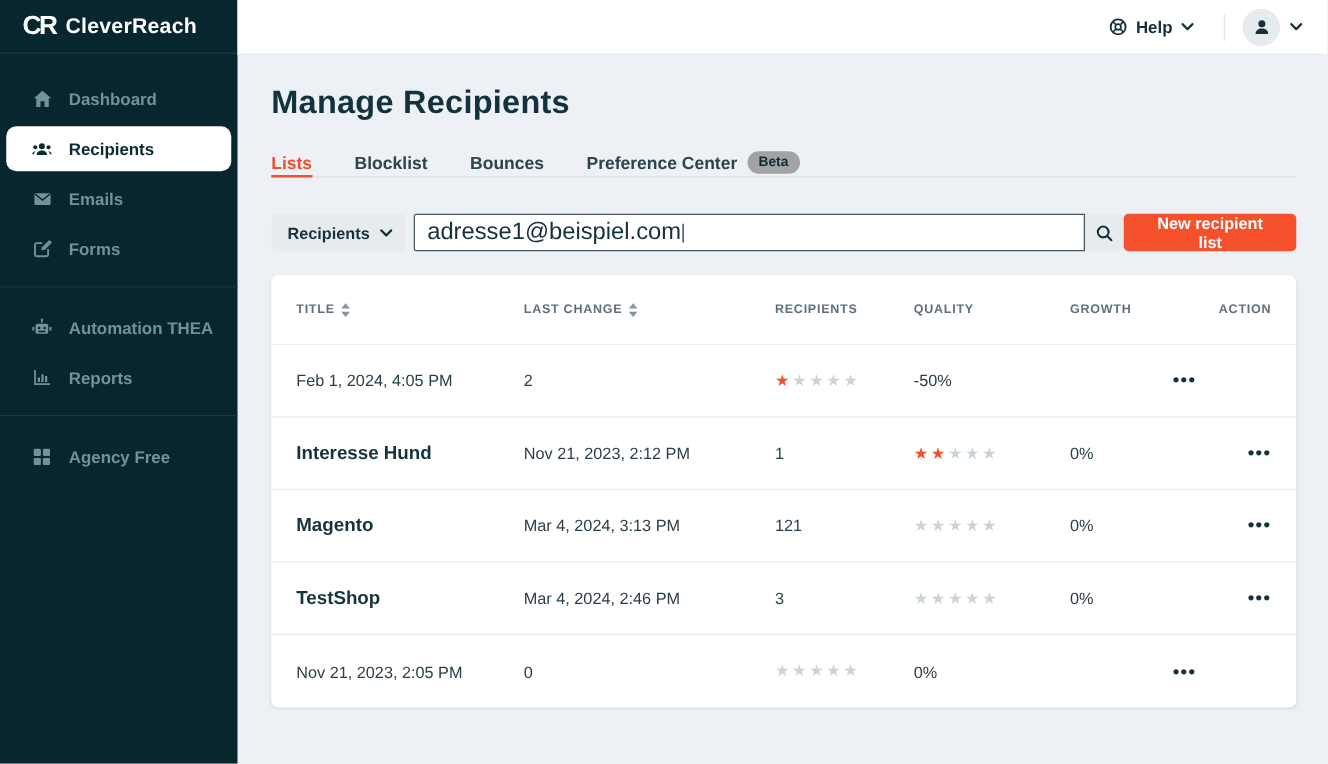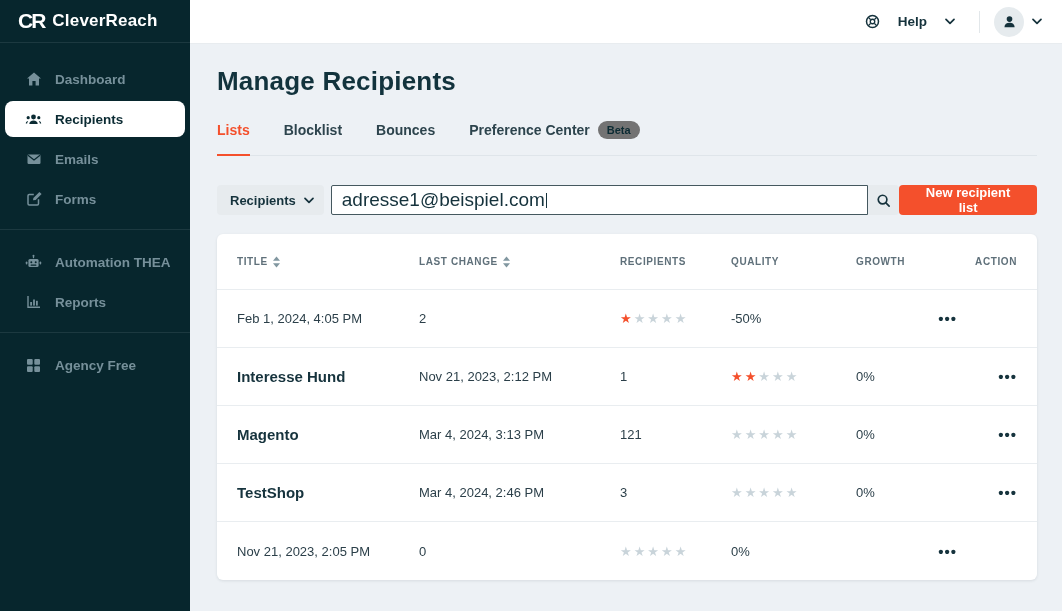--- a/index.html
+++ b/index.html
@@ -14,33 +14,33 @@
   .nav { padding-top:18px; }
   .nav-item { display:flex; align-items:center; height:36px; margin:0 5px 4px 5px; padding-left:20px; color:#76909a; font-size:13.5px; font-weight:600; border-radius:8px; cursor:pointer; }
   .nav-item .nav-icon { width:17px; height:17px; margin-right:13px; display:inline-flex; align-items:center; justify-content:center; }
   .nav-item.active { background:#ffffff; color:#0b2b33; }
   .nav-divider { border-top:1px solid #1c3940; margin:12px 0 14px 0; }
   svg { display:block; }
 
   
   .main { flex:1; display:flex; flex-direction:column; }
   .topbar { height:44px; background:#ffffff; display:flex; align-items:center; justify-content:flex-end; padding-right:20px; border-bottom:1px solid #e8ecef; }
-  .help-btn { display:flex; align-items:center; gap:18px; color:#15323c; font-size:13.5px; font-weight:600; cursor:pointer; padding:6px 10px; }
+  .help-btn { display:flex; align-items:center; gap:7px; color:#15323c; font-size:13.5px; font-weight:600; cursor:pointer; padding:6px 10px; }
   .topbar-sep { width:1px; height:22px; background:#e2e7ea; margin:0 14px; }
   .avatar-group { display:flex; align-items:center; gap:8px; cursor:pointer; }
   .avatar-circle { width:30px; height:30px; border-radius:50%; background:#e6ebee; display:flex; align-items:center; justify-content:center; color:#15323c; }
 
   .content { flex:1; padding:22px 25px 0 27px; }
   .page-title { font-size:26px; font-weight:800; color:#12333d; letter-spacing:0.2px; }
 
   .tabs { display:flex; gap:34px; margin-top:24px; border-bottom:1px solid #dfe5ea; }
-  .tab { padding-bottom:16px; font-size:14px; font-weight:600; color:#2d444d; cursor:pointer; display:flex; align-items:center; gap:8px; position:relative; }
+  .tab { padding-bottom:2px; font-size:14px; font-weight:600; color:#2d444d; cursor:pointer; display:flex; align-items:center; gap:8px; position:relative; }
   .tab.active { color:#f4502c; }
   .tab.active::after { content:""; position:absolute; left:0; right:0; bottom:-1px; height:2px; background:#f4502c; }
-  .beta-badge { background:#737373; color:#0b2b33; font-size:11px; font-weight:700; padding:3px 9px; border-radius:10px; }
+  .beta-badge { background:#a3a3a3; color:#0b2b33; font-size:11px; font-weight:700; padding:3px 9px; border-radius:10px; }
 
   .search-row { display:flex; align-items:center; margin-top:29px; }
   .filter-dropdown { height:30px; background:#e7ebee; border-radius:4px; display:flex; align-items:center; gap:8px; padding:0 10px 0 13px; font-size:13px; font-weight:600; color:#15323c; cursor:pointer; }
   .search-input { height:30px; width:553px; margin-left:7px; background:#fff; border:1px solid #45585f; border-radius:2px 0 0 2px; display:flex; align-items:center; padding:0 10px; font-size:19px; color:#15323c; cursor:text; }
   .caret { display:inline-block; width:1px; height:15px; background:#15323c; margin-left:1px; }
   .search-btn { height:30px; width:32px; background:#e7ebee; border:none; border-radius:0 4px 4px 0; display:flex; align-items:center; justify-content:center; cursor:pointer; color:#15323c; }
   .new-list-btn { margin-left:auto; height:30px; padding:0 17px; background:#f4502c; color:#fff; border:none; border-radius:4px; font-size:13px; font-weight:700; font-family:inherit; cursor:pointer; }
 
   
   .card { margin-top:19px; background:#fff; border-radius:6px; box-shadow:0 1px 3px rgba(20,40,50,0.10); overflow:hidden; }

